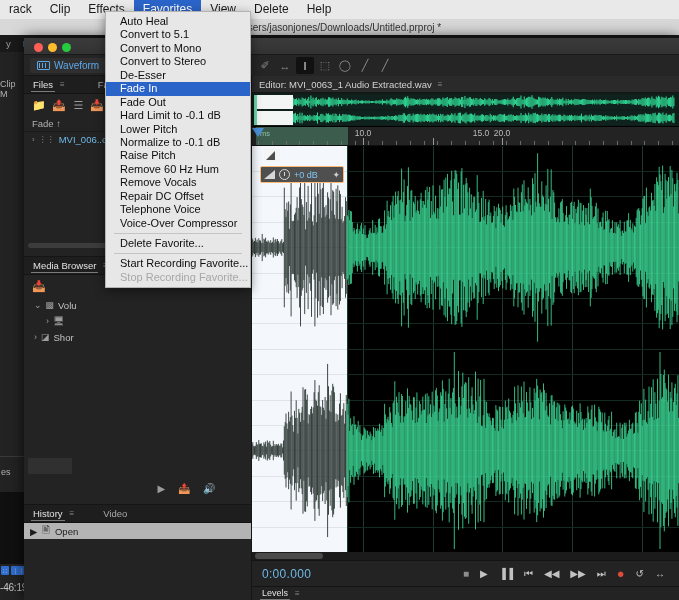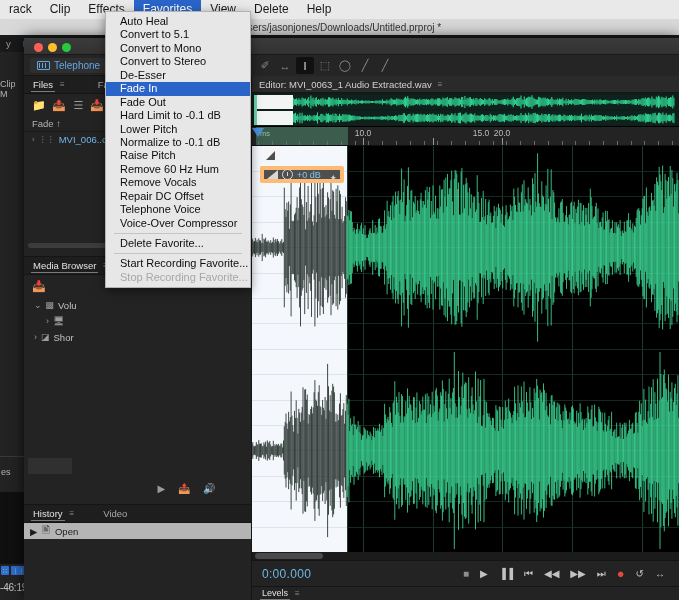--- a/index.html
+++ b/index.html
@@ -218,21 +218,21 @@
   .fade-tri-box {
     position:absolute; left:8px; top:2px; width:16px; height:14px;
     background:#f4f6f5;
   }
   .fade-tri {
     position:absolute; left:10px; top:5px; width:0; height:0;
     border-left:9px solid transparent; border-bottom:9px solid #4e4e4e;
   }
   #gain-pill {
     position:absolute; left:4px; top:20px; width:84px; height:17px;
-    background:#4f4f4f; border:4px solid #fdba74; border-radius:2px;
+    background:#4f4f4f; border:1px solid #fdba74; border-radius:2px;
     display:flex; align-items:center; gap:4px; padding-left:3px;
   }
   .gain-wedge { width:0; height:0; border-left:11px solid transparent; border-bottom:9px solid #d7d7d7; }
   .gain-clock {
     width:11px; height:11px; border:1.4px solid #d7d7d7; border-radius:50%; position:relative;
   }
   .gain-clock:after {
     content:""; position:absolute; left:4px; top:2px; width:1.4px; height:4px; background:#d7d7d7;
   }
   #gain-val { font-size:9px; color:#7fc7f3; }
@@ -335,21 +335,21 @@
 
 <div id="aud-titlebar" class="abs">
   <span class="traffic tl-red"></span>
   <span class="traffic tl-yellow"></span>
   <span class="traffic tl-green"></span>
 </div>
 
 <div id="aud-modebar" class="abs">
   <div class="modebtn">
     <span class="mode-ic"></span>
-    <span>Telephone</span>
+    <span>Waveform</span>
   </div>
   <div class="modebtn alt">
     <span class="mode-ic" style="border-color:#b0b0b0"></span>
   </div>
 </div>
 
 <div id="aud-toolbar" class="abs">
   <span class="tool">✐</span>
   <span class="tool">↔</span>
   <span class="tool active">I</span>

